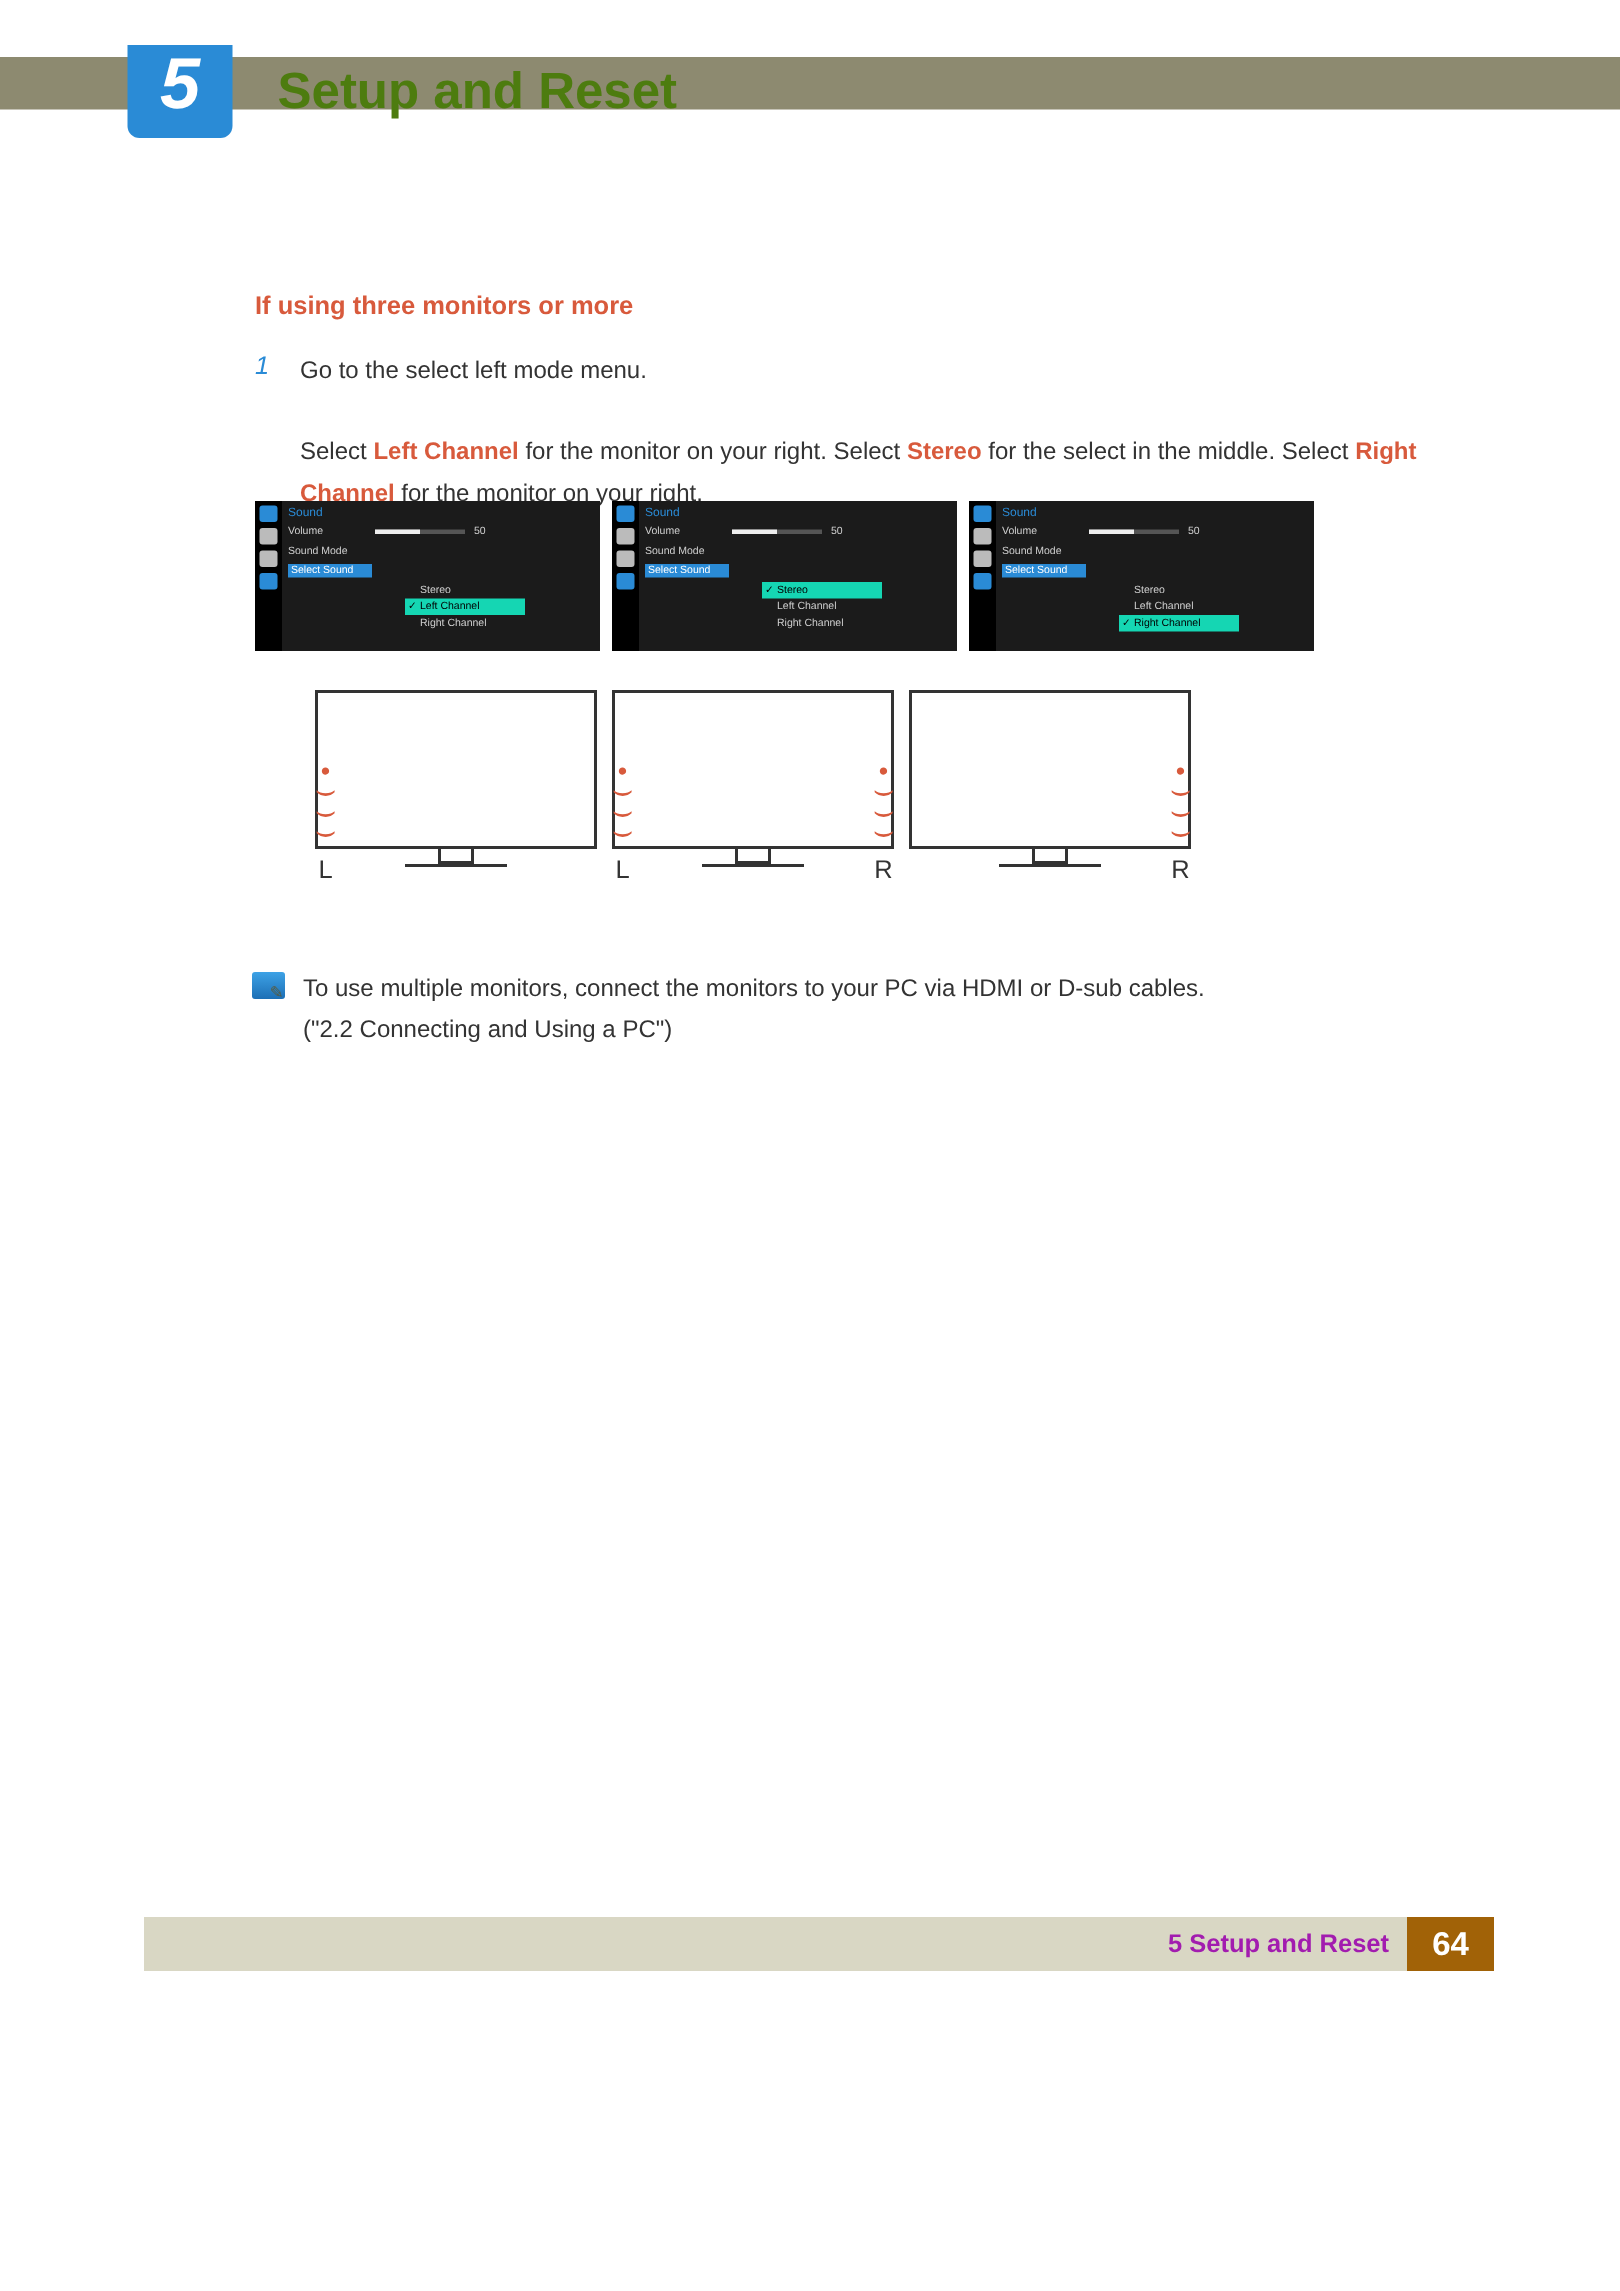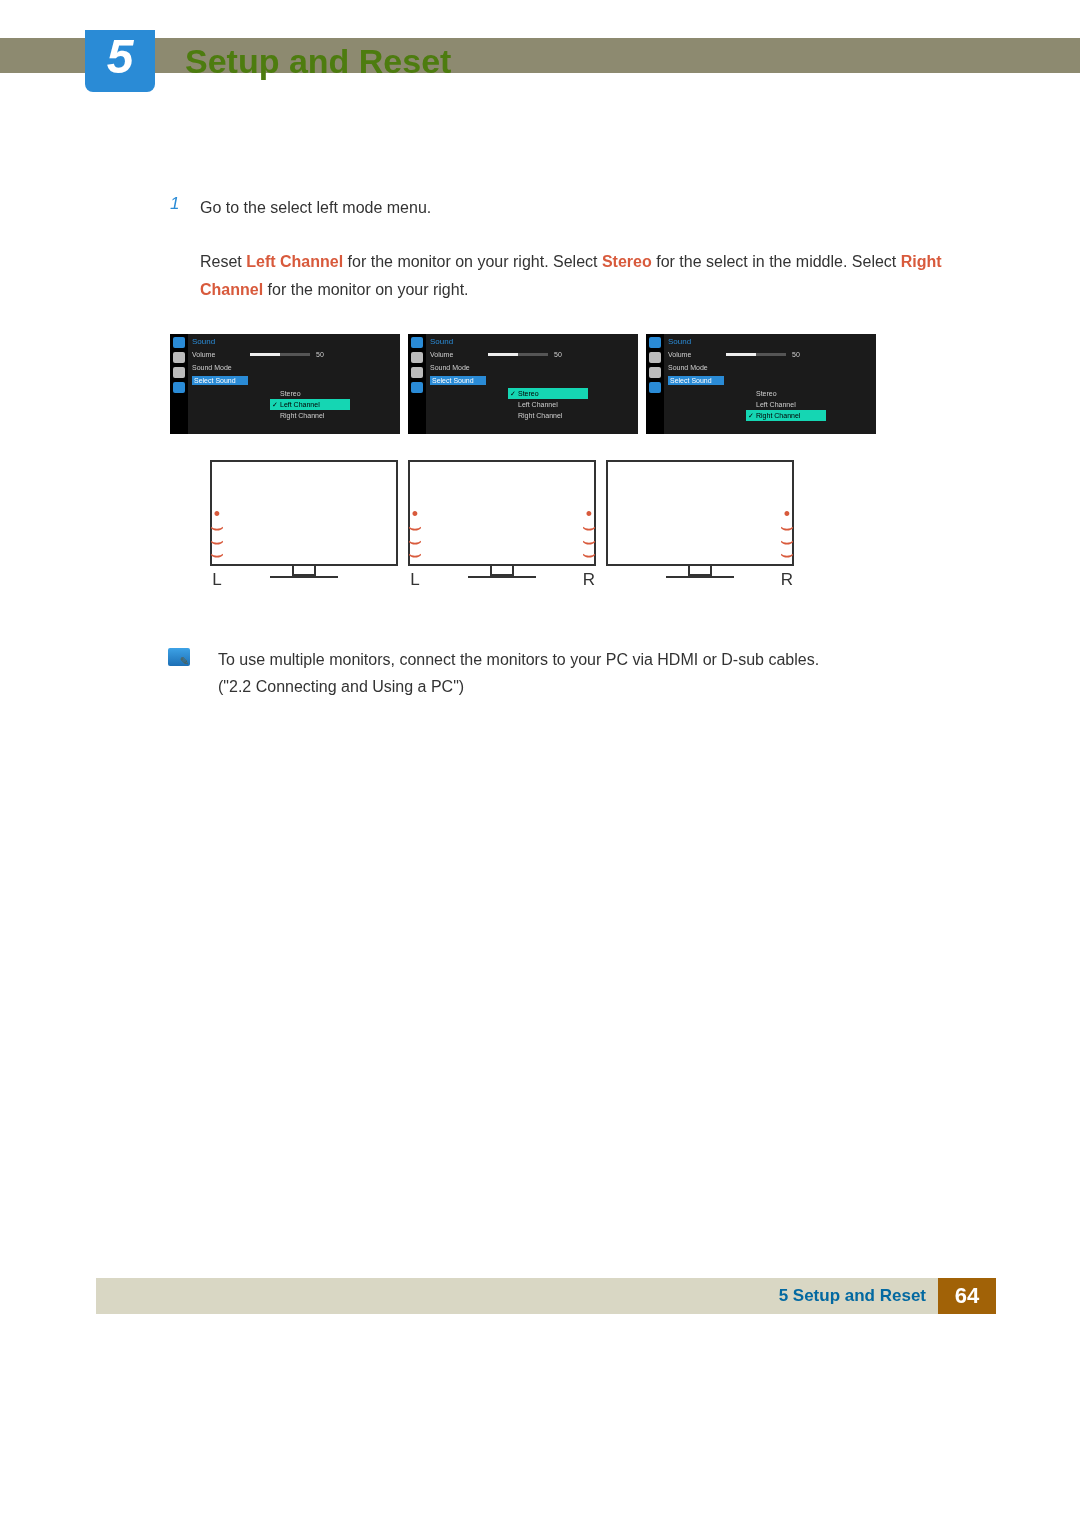--- a/index.html
+++ b/index.html
@@ -215,21 +215,21 @@
     width: 22px;
     text-align: center;
   }
 
   
   .note {
     position: absolute;
     top: 646px;
     left: 168px;
     display: flex;
-    gap: 28px;
+    gap: 12px;
     width: 800px;
   }
   .note-icon {
     width: 22px; height: 18px;
     background: linear-gradient(#3da2e6, #1d6fb5);
     border-radius: 2px;
     position: relative;
     flex-shrink: 0;
     margin-top: 2px;
   }
@@ -251,21 +251,21 @@
     top: 1278px;
     left: 96px;
     width: 900px;
     height: 36px;
     background: #d9d7c4;
     display: flex;
     align-items: center;
     justify-content: flex-end;
   }
   .footer-title {
-    color: #0369a1;
+    color: #a21caf;
     font-weight: bold;
     font-size: 17px;
     margin-right: 12px;
   }
   .footer-page {
     background: #a16207;
     color: #fff;
     width: 58px;
     height: 36px;
     display: flex;
@@ -276,26 +276,27 @@
   }
 </style>
 </head>
 <body>
 
 <div class="topbar"></div>
 <div class="chapter-badge">5</div>
 <div class="chapter-title">Setup and Reset</div>
 
 <div class="content">
+  <div class="subhead">If using three monitors or more</div>
 
   <div class="step">
     <div class="step-num">1</div>
     <div class="step-body">
       <span>Go to the select left mode menu.</span><br><br>
-      <span>Reset </span><span class="hl">Left Channel</span><span> for the monitor on your right. Select </span><span class="hl">Stereo</span><span> for the select in the middle. Select </span><span class="hl">Right Channel</span><span> for the monitor on your right.</span>
+      <span>Select </span><span class="hl">Left Channel</span><span> for the monitor on your right. Select </span><span class="hl">Stereo</span><span> for the select in the middle. Select </span><span class="hl">Right Channel</span><span> for the monitor on your right.</span>
     </div>
   </div>
 </div>
 
 <div class="osd-row">
 
   <div class="osd">
     <div class="osd-side">
       <div class="ic ic-mon"></div>
       <div class="ic ic-arr"></div>

